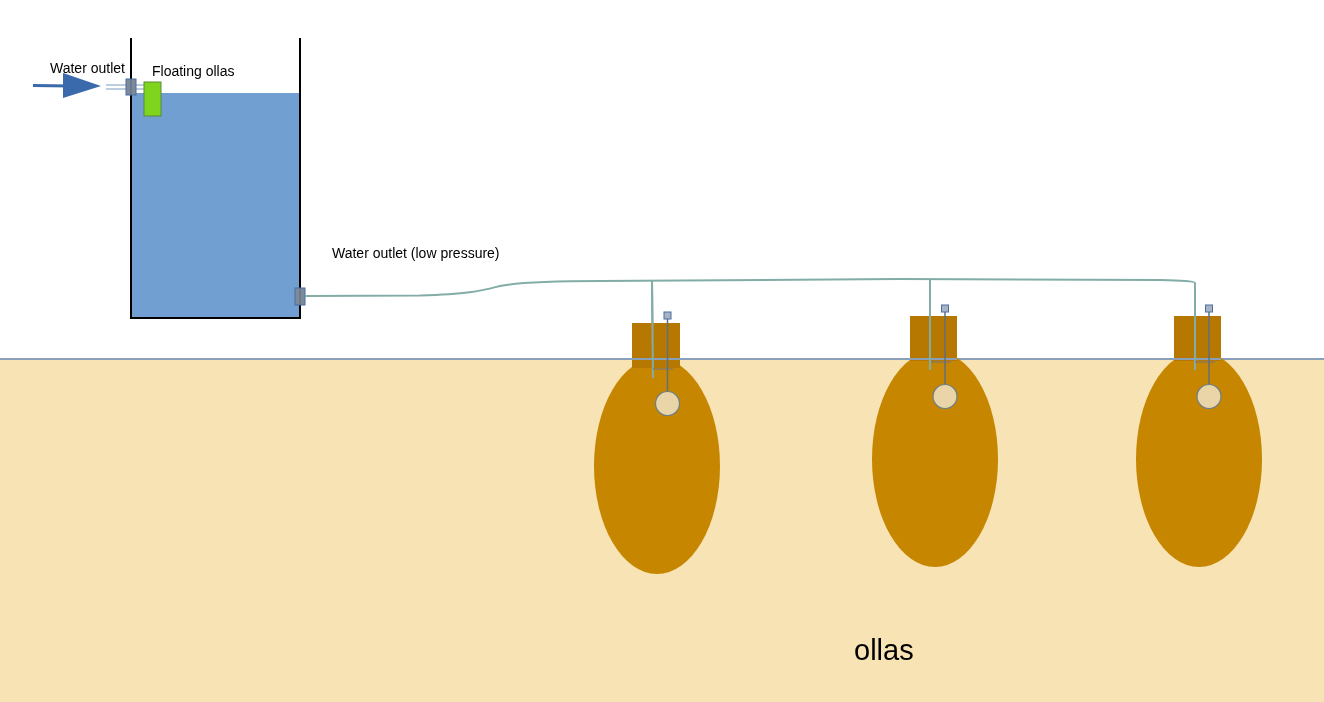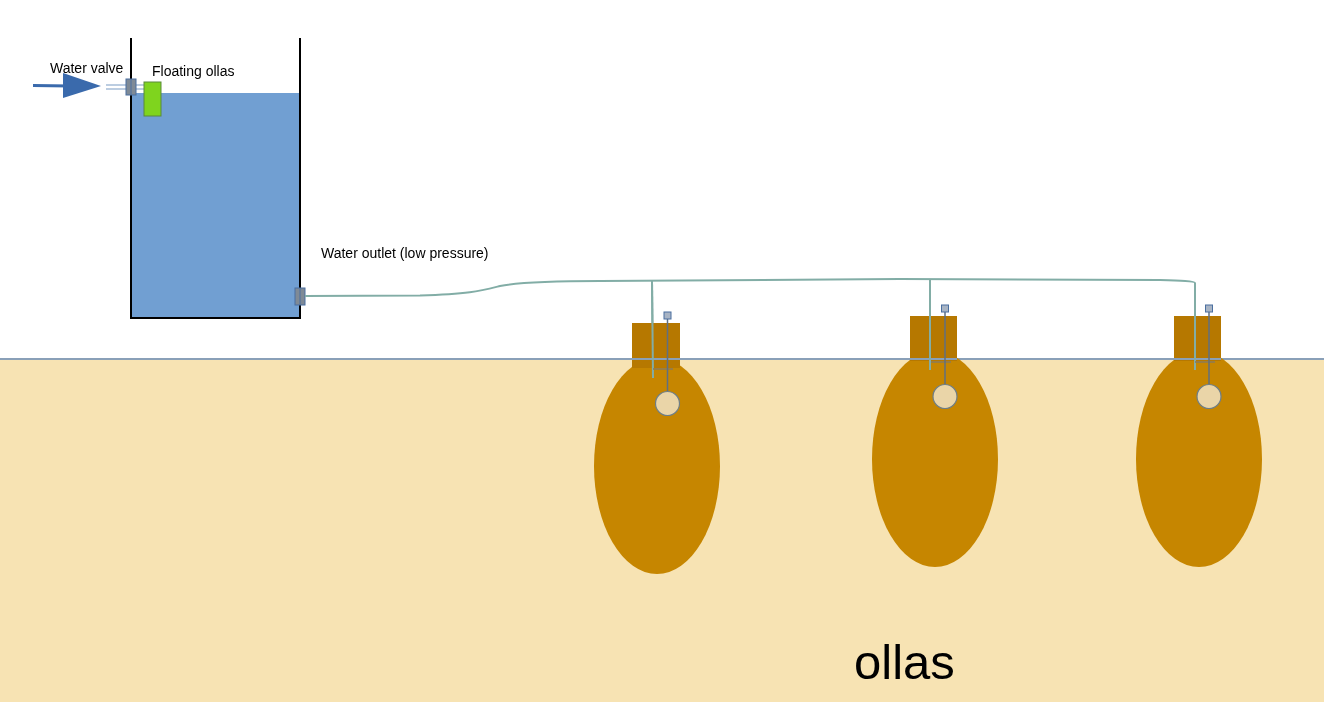--- a/index.html
+++ b/index.html
@@ -1,20 +1,20 @@
 <!DOCTYPE html>
 <html><head>
   <meta charset="utf-8">
   <style>
     html, body { margin: 0; padding: 0; background: #ffffff; }
     body { width: 1324px; height: 702px; position: relative; overflow: hidden; font-family: "Liberation Sans", sans-serif; }
     #canvas { position: absolute; left: 0; top: 0; width: 1324px; height: 702px; }
     .label { position: absolute; color: #000; white-space: nowrap; font-family: "Liberation Sans", sans-serif; }
     .lbl-small { font-size: 14px; }
-    .lbl-big { font-size: 49px; }
+    .lbl-big { font-size: 29px; }
   </style>
 </head>
 <body>
 
 <svg id="canvas" width="1324" height="702" viewBox="0 0 1324 702" xmlns="http://www.w3.org/2000/svg">
 
   <rect x="0" y="359" width="1324" height="343" fill="#f7e3b3"></rect>
   <line x1="0" y1="359" x2="1324" y2="359" stroke="#8aa0b8" stroke-width="2"></line>
 
   <g>
@@ -78,16 +78,16 @@
     <rect x="1174" y="316" width="47" height="45" fill="#b67800"></rect>
     <line x1="1174" y1="359" x2="1221" y2="359" stroke="#8aa0b8" stroke-width="2"></line>
     <line x1="1195" y1="283" x2="1195" y2="370" stroke="#82ada6" stroke-width="2"></line>
     <line x1="1195" y1="362" x2="1215" y2="362" stroke="#8a7a5a" stroke-width="1.5"></line>
     <line x1="1209" y1="312" x2="1209" y2="384" stroke="#5f6f80" stroke-width="1.5"></line>
     <rect x="1205.5" y="305" width="7" height="7" fill="#a8b4c4" stroke="#4a6fa0" stroke-width="1"></rect>
     <circle cx="1209" cy="396.5" r="12" fill="#ead5a8" stroke="#6e7e86" stroke-width="1.2"></circle>
   </g>
 </svg>
 
-<div class="label lbl-small" style="left:50px; top:60px;">Water valve</div>
+<div class="label lbl-small" style="left:50px; top:60px;">Water outlet</div>
 <div class="label lbl-small" style="left:152px; top:63px;">Floating ollas</div>
-<div class="label lbl-small" style="left:321px; top:245px;">Water outlet (low pressure)</div>
+<div class="label lbl-small" style="left:332px; top:245px;">Water outlet (low pressure)</div>
 <div class="label lbl-big" style="left:854px; top:634px;">ollas</div>
 
 </body></html>

